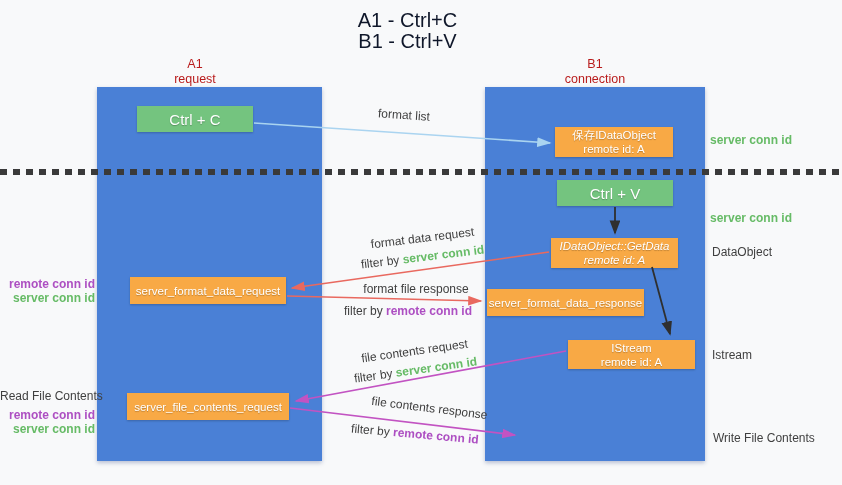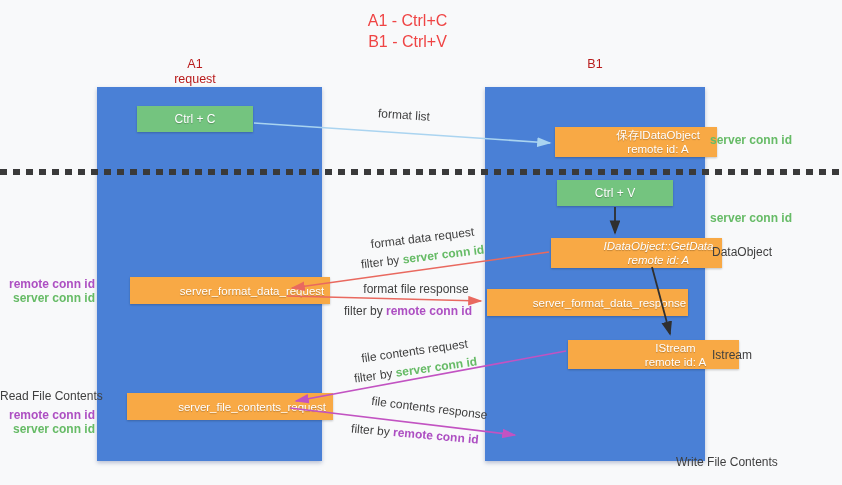--- a/index.html
+++ b/index.html
@@ -8,21 +8,21 @@
     background:#f8f9fa;
     width:842px;height:485px;
     position:relative;
     color:#3d3d3d;
     overflow:hidden;
   }
   .stage{position:absolute;left:0;top:0;width:842px;height:485px;}
 
   .title{
     position:absolute;left:0;top:10px;width:815px;
-    text-align:center;font-size:16px;line-height:21px;color:#ef4444;
+    text-align:center;font-size:20px;line-height:21px;color:#0f172a;
   }
 
   .lane-header{
     position:absolute;text-align:center;font-size:12.5px;line-height:15px;color:#b91c1c;
   }
   .lane{
     position:absolute;top:87px;height:374px;
     background:#4a80d6;
     box-shadow:0 2px 4px rgba(70,90,140,0.35);
   }
@@ -34,22 +34,22 @@
     background:repeating-linear-gradient(90deg,#3a3a3a 0 7px,transparent 7px 13px);
   }
 
   .node{
     position:absolute;
     display:flex;flex-direction:column;align-items:center;justify-content:center;
     color:#ffffff;text-align:center;
     box-shadow:0 1px 2px rgba(0,0,0,0.22);
     text-shadow:0 1px 1px rgba(0,0,0,0.25);
   }
-  .node.green{background:#74c47f;font-size:12px;}
-  .node.orange{background:#f8a945;font-size:11.5px;line-height:14px;padding-left:44px;}
+  .node.green{background:#74c47f;font-size:15px;}
+  .node.orange{background:#f8a945;font-size:11.5px;line-height:14px;}
 
   .flabel{
     position:absolute;font-size:12px;color:#3f3f3f;text-align:center;white-space:nowrap;
   }
   .side-label{
     position:absolute;font-size:12px;color:#3f3f3f;white-space:nowrap;
   }
   .green-txt{color:#66bb66;font-weight:bold;}
   .purple-txt{color:#ad4fc2;font-weight:bold;}
   .left-col{text-align:right;width:95px;left:0;line-height:13.5px;font-size:12px;}
@@ -65,20 +65,21 @@
     <div>A1 - Ctrl+C</div>
     <div>B1 - Ctrl+V</div>
   </div>
 
   <div class="lane-header" style="left:85px;top:57px;width:220px;">
     <div>A1</div>
     <div>request</div>
   </div>
   <div class="lane-header" style="left:485px;top:57px;width:220px;">
     <div>B1</div>
+    <div>connection</div>
   </div>
 
   <div class="lane" id="lane-left"></div>
   <div class="lane" id="lane-right"></div>
 
   <div class="dotted-line"></div>
 
   <div class="node green" style="left:137px;top:106px;width:116px;height:26px;">
     <div>Ctrl + C</div>
   </div>
@@ -138,21 +139,21 @@
   <div class="flabel" style="left:362px;top:401px;width:135px;transform:rotate(7deg);">file contents response</div>
   <div class="flabel" style="left:345px;top:427px;width:140px;transform:rotate(5deg);">
     <span>filter by</span>
     <span class="purple-txt">remote conn id</span>
   </div>
 
   <div class="side-label green-txt" style="left:710px;top:133px;">server conn id</div>
   <div class="side-label green-txt" style="left:710px;top:211px;">server conn id</div>
   <div class="side-label" style="left:712px;top:245px;">DataObject</div>
   <div class="side-label" style="left:712px;top:348px;">Istream</div>
-  <div class="side-label" style="left:676px;top:431px;margin-top:24px;">Write File Contents</div>
+  <div class="side-label" style="left:713px;top:431px;">Write File Contents</div>
 
   <div class="side-label left-col" style="top:278px;">
     <div class="purple-txt">remote conn id</div>
     <div class="green-txt">server conn id</div>
   </div>
   <div class="side-label left-col" style="top:390px;font-weight:normal;">Read File Contents</div>
   <div class="side-label left-col" style="top:409px;">
     <div class="purple-txt">remote conn id</div>
     <div class="green-txt">server conn id</div>
   </div>

